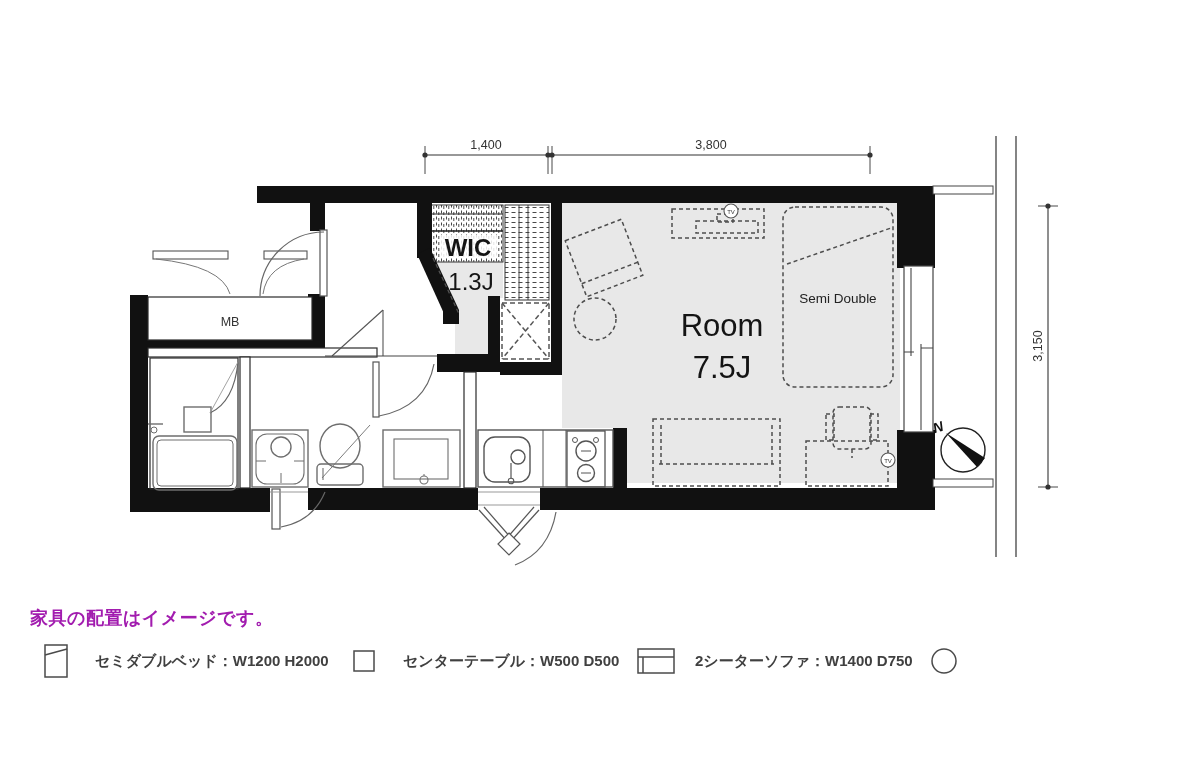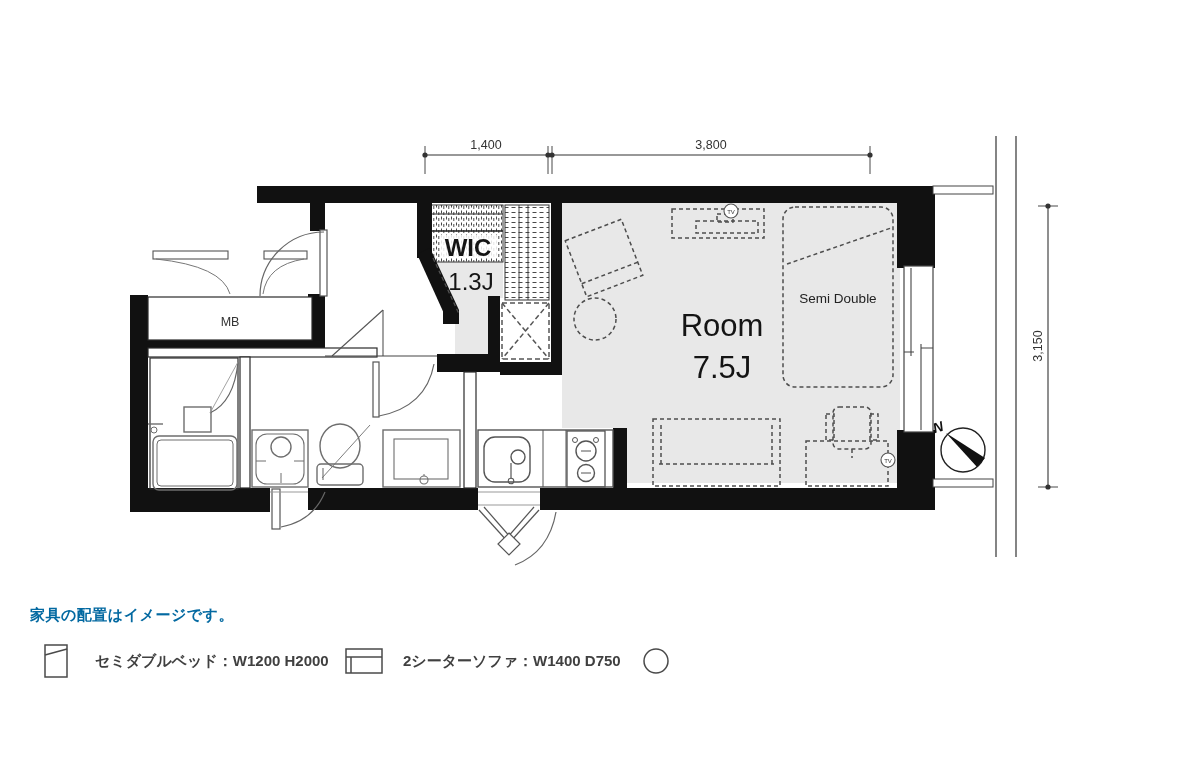--- a/index.html
+++ b/index.html
@@ -5,21 +5,21 @@
   :root{
     --wall:#111111;
     --floor:#e8e8e8;
     --furn:#4d4d4d;
     --fix:#6e6e6e;
   }
   html,body{margin:0;padding:0;background:#ffffff;}
   .stage{position:relative;width:1108px;height:784px;background:#fff;overflow:hidden;
          font-family:"Liberation Sans","DejaVu Sans",sans-serif;}
   .plan-svg{position:absolute;left:0;top:0;}
-  .note{position:absolute;left:30px;top:606px;font-size:15px;font-weight:bold;color:#0369a1;letter-spacing:.5px;}
+  .note{position:absolute;left:30px;top:606px;font-size:18px;font-weight:bold;color:#a21caf;letter-spacing:.5px;}
   .legend{position:absolute;left:30px;top:644px;width:1150px;display:grid;
           grid-template-columns:308px 292px 288px 1fr;row-gap:22px;align-items:center;}
   .legend-item{display:flex;align-items:center;gap:13px;}
   .legend-icon{width:52px;display:flex;justify-content:center;align-items:center;}
   .legend-label{font-size:15px;font-weight:bold;color:#404040;white-space:nowrap;letter-spacing:0;}
   svg text{font-family:"Liberation Sans","DejaVu Sans",sans-serif;}
 </style>
 </head>
 <body>
 
@@ -277,20 +277,28 @@
   <div class="legend-item">
     <span class="legend-icon">
       <svg width="24" height="34" viewBox="0 0 24 34" fill="none" stroke="#4a4a4a" stroke-width="1.5">
         <rect x="1" y="1" width="22" height="32"></rect>
             <line x1="1" y1="11" x2="23" y2="5"></line>
       </svg>
     </span>
     <span class="legend-label">セミダブルベッド：W1200 H2000</span>
   </div>
 
+  <div class="legend-item">
+    <span class="legend-icon">
+      <svg width="22" height="22" viewBox="0 0 22 22" fill="none" stroke="#4a4a4a" stroke-width="1.5">
+        <rect x="1" y="1" width="20" height="20"></rect>
+      </svg>
+    </span>
+    <span class="legend-label">センターテーブル：W500 D500</span>
+  </div>
 
 
 
   <div class="legend-item">
     <span class="legend-icon">
       <svg width="38" height="26" viewBox="0 0 38 26" fill="none" stroke="#4a4a4a" stroke-width="1.5">
         <rect x="1" y="1" width="36" height="24"></rect>
             <line x1="1" y1="9" x2="37" y2="9"></line>
             <line x1="6" y1="9" x2="6" y2="25"></line>
       </svg>

